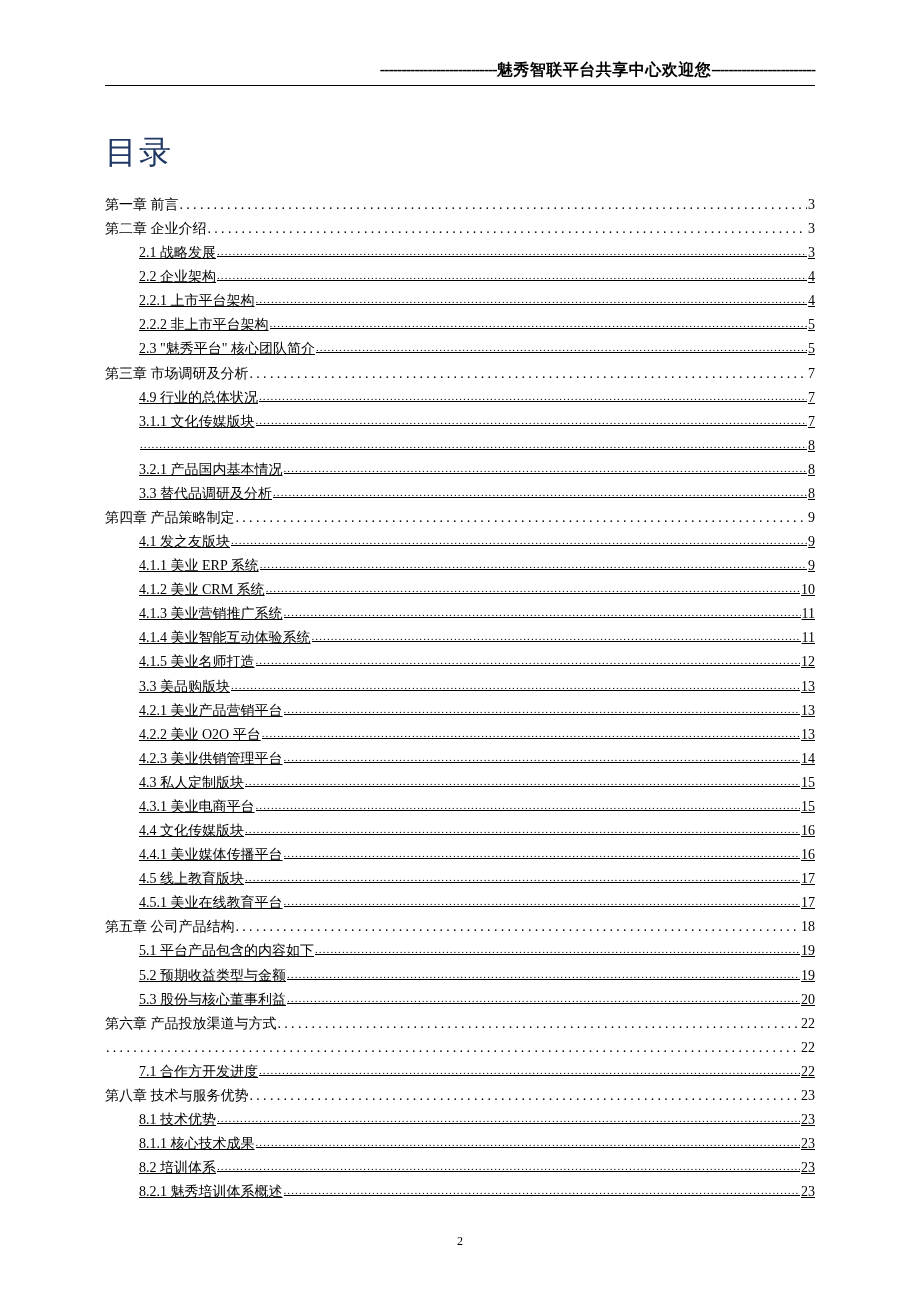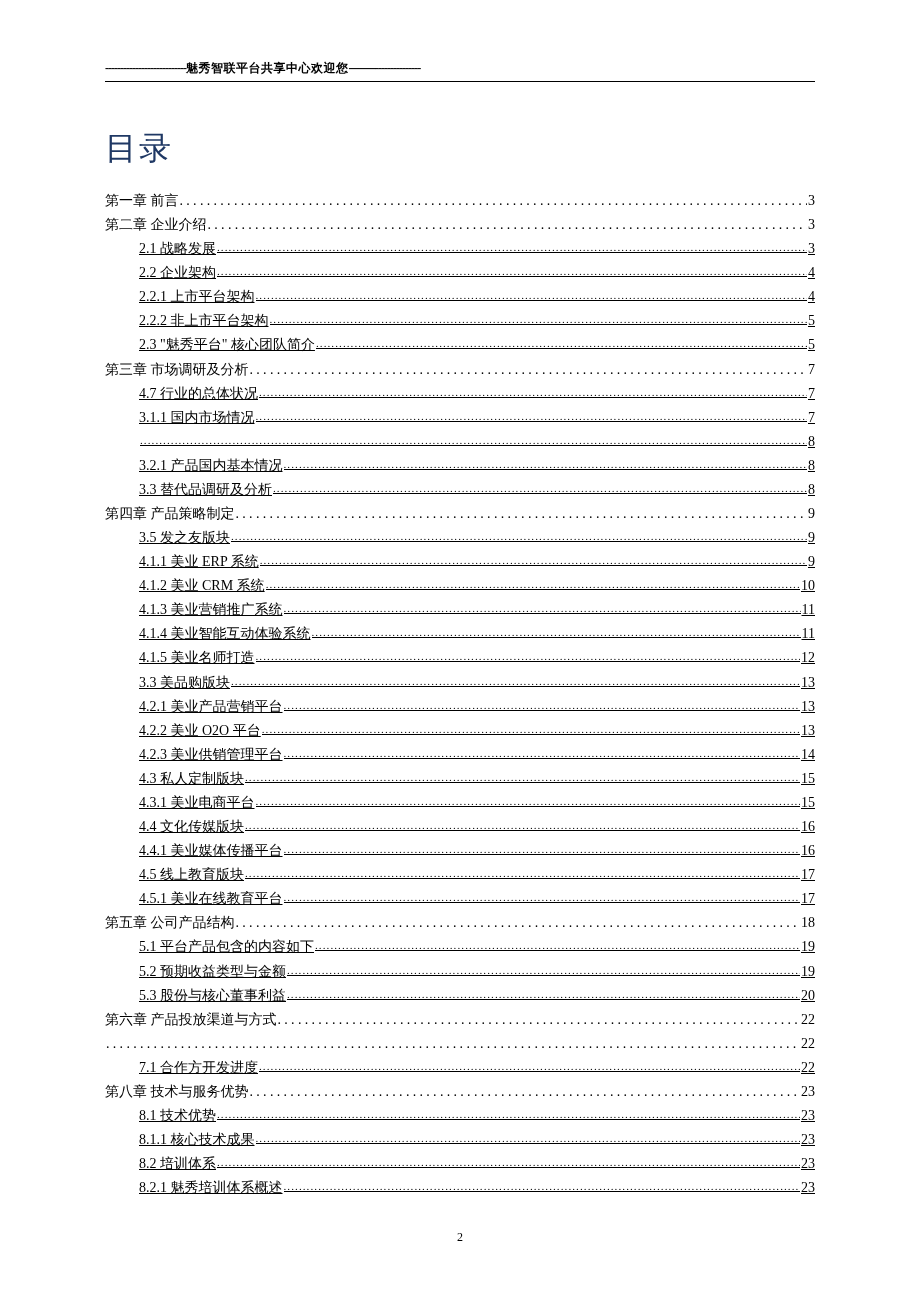--- a/index.html
+++ b/index.html
@@ -4,23 +4,23 @@
   <style>
     * { margin: 0; padding: 0; box-sizing: border-box; }
     body {
       background: #ffffff;
       font-family: "SimSun", "宋体", serif;
       width: 920px;
       margin: 0 auto;
       padding: 60px 105px 40px 105px;
     }
     .header {
-      text-align: left;
+      text-align: right;
       font-weight: bold;
-      font-size: 12px;
+      font-size: 16px;
       letter-spacing: 0.5px;
       margin-bottom: 4px;
     }
     .header .dashes {
       letter-spacing: -1px;
     }
     .underline {
       border-bottom: 1px solid #000;
       margin-bottom: 45px;
     }
@@ -101,26 +101,26 @@
       <span class="label">2.3 "魅秀平台" 核心团队简介</span>
       <span class="dots">............................................................................................................................................................................................................................................................................................................</span>
       <span class="page">5</span>
     </div>
     <div class="toc-line level-0">
       <span class="label">第三章 市场调研及分析</span>
       <span class="dots">........................................................................................................................................................................................................</span>
       <span class="page">7</span>
     </div>
     <div class="toc-line level-1">
-      <span class="label">4.7 行业的总体状况</span>
+      <span class="label">4.9 行业的总体状况</span>
       <span class="dots">............................................................................................................................................................................................................................................................................................................</span>
       <span class="page">7</span>
     </div>
     <div class="toc-line level-1">
-      <span class="label">3.1.1 国内市场情况</span>
+      <span class="label">3.1.1 文化传媒版块</span>
       <span class="dots">............................................................................................................................................................................................................................................................................................................</span>
       <span class="page">7</span>
     </div>
     <div class="toc-line level-1">
       <span class="dots">............................................................................................................................................................................................................................................................................................................</span>
       <span class="page">8</span>
     </div>
     <div class="toc-line level-1">
       <span class="label">3.2.1 产品国内基本情况</span>
       <span class="dots">............................................................................................................................................................................................................................................................................................................</span>
@@ -130,21 +130,21 @@
       <span class="label">3.3 替代品调研及分析</span>
       <span class="dots">............................................................................................................................................................................................................................................................................................................</span>
       <span class="page">8</span>
     </div>
     <div class="toc-line level-0">
       <span class="label">第四章  产品策略制定</span>
       <span class="dots">........................................................................................................................................................................................................</span>
       <span class="page">9</span>
     </div>
     <div class="toc-line level-1">
-      <span class="label">3.5   发之友版块</span>
+      <span class="label">4.1   发之友版块</span>
       <span class="dots">............................................................................................................................................................................................................................................................................................................</span>
       <span class="page">9</span>
     </div>
     <div class="toc-line level-1">
       <span class="label">4.1.1 美业 ERP 系统</span>
       <span class="dots">............................................................................................................................................................................................................................................................................................................</span>
       <span class="page">9</span>
     </div>
     <div class="toc-line level-1">
       <span class="label">4.1.2 美业 CRM 系统</span>

